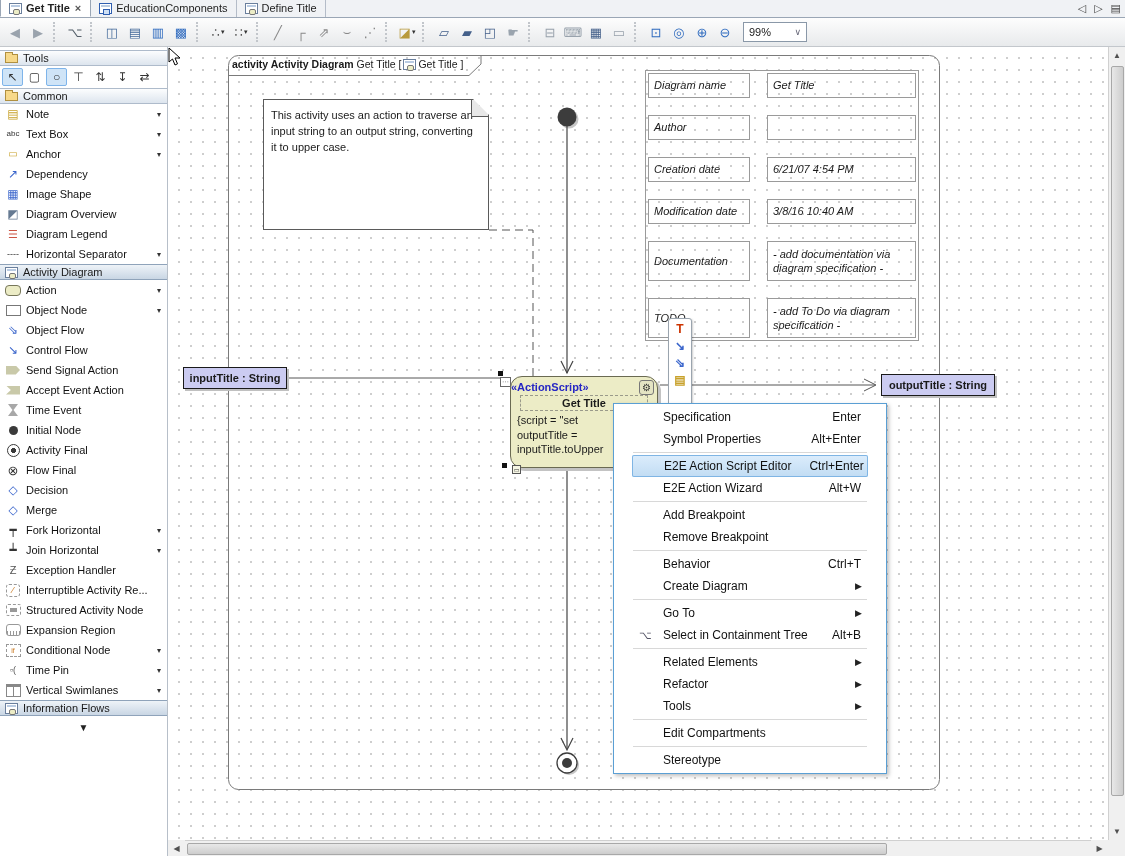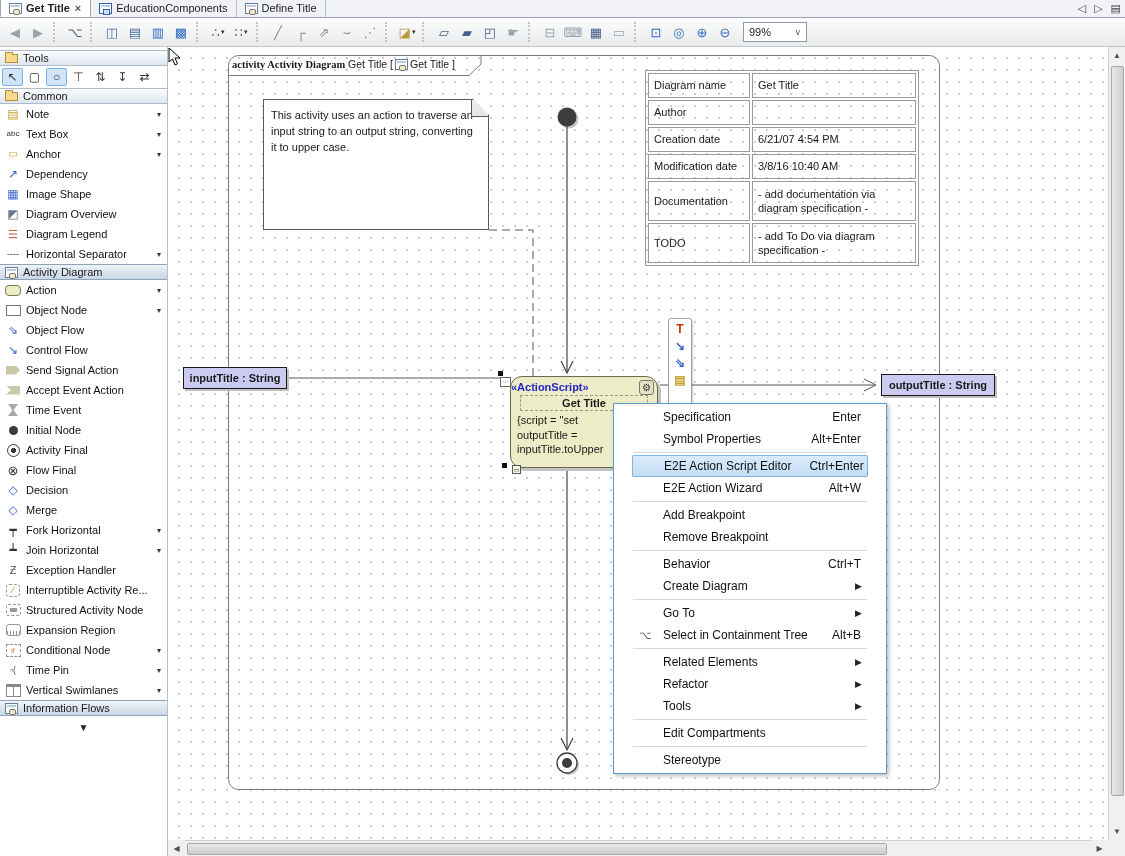--- a/index.html
+++ b/index.html
@@ -84,33 +84,33 @@
                    linear-gradient(#888,#888) 0 0/100% 2px no-repeat; }
   .morearrow { text-align:center; padding-top:6px; color:#222; font-size:10px; }
 
   
   .canvas { position:relative; width:940px; height:793px; background:#fff;
             background-image:radial-gradient(circle,#cecece 1px,transparent 1.1px);
             background-size:12px 12px; background-position:5px 5px; overflow:hidden; }
   .canvas svg { position:absolute; left:0; top:0; z-index:1; }
 
   .frame-label { position:absolute; left:64px; top:11px; z-index:2; white-space:nowrap; font-size:10.5px; }
-  .frame-label b { font-weight:bold;font-family:Liberation Serif, serif; }
+  .frame-label b { font-weight:bold; }
   .flico { display:inline-block; vertical-align:-2px; margin:0 2px; }
 
   .note { position:absolute; left:95px; top:52px; width:226px; height:131px; z-index:2;
           background:#fff; border:1px solid #5a5a5a; padding:8px 7px; line-height:1.45;
           clip-path:polygon(0 0,calc(100% - 16px) 0,100% 16px,100% 100%,0 100%);
           filter:drop-shadow(2px 2px 0 #bdbdbd); }
   .note::before { content:""; position:absolute; right:0; top:0; width:16px; height:16px;
           background:#e8e8e8; border-left:1px solid #5a5a5a; border-bottom:1px solid #5a5a5a; }
 
   .infotable { position:absolute; left:477px; top:23px; width:274px; z-index:2;
                border:1px solid #9a9a9a; background:transparent; padding:2px;
-               display:grid; grid-template-columns:102px 1fr; gap:2px; }
+               display:grid; grid-template-columns:102px 1fr; gap:17px;font-style:italic; }
   .infotable .cell { border:1px solid #9a9a9a; background:rgba(255,255,255,.0);
                      padding:4px 5px; min-height:25px; display:flex; align-items:center; line-height:1.3; }
 
   .action-node { position:absolute; left:342px; top:329px; width:148px; height:92px; z-index:3;
                  background:var(--action-fill); border:1px solid #6a6a52; border-radius:12px;
                  box-shadow:3px 3px 0 #c3c3c3; }
   .action-node .stereo { text-align:left; color:var(--stereotype); font-weight:bold; padding-top:4px; }
   .action-node .aname { margin:2px 9px 1px; border:1px dashed #9a9a8a; text-align:center;
                         font-weight:bold; padding:1px 0; }
   .action-node .scr { padding:1px 0 0 6px; line-height:1.32; white-space:nowrap; overflow:hidden; }

